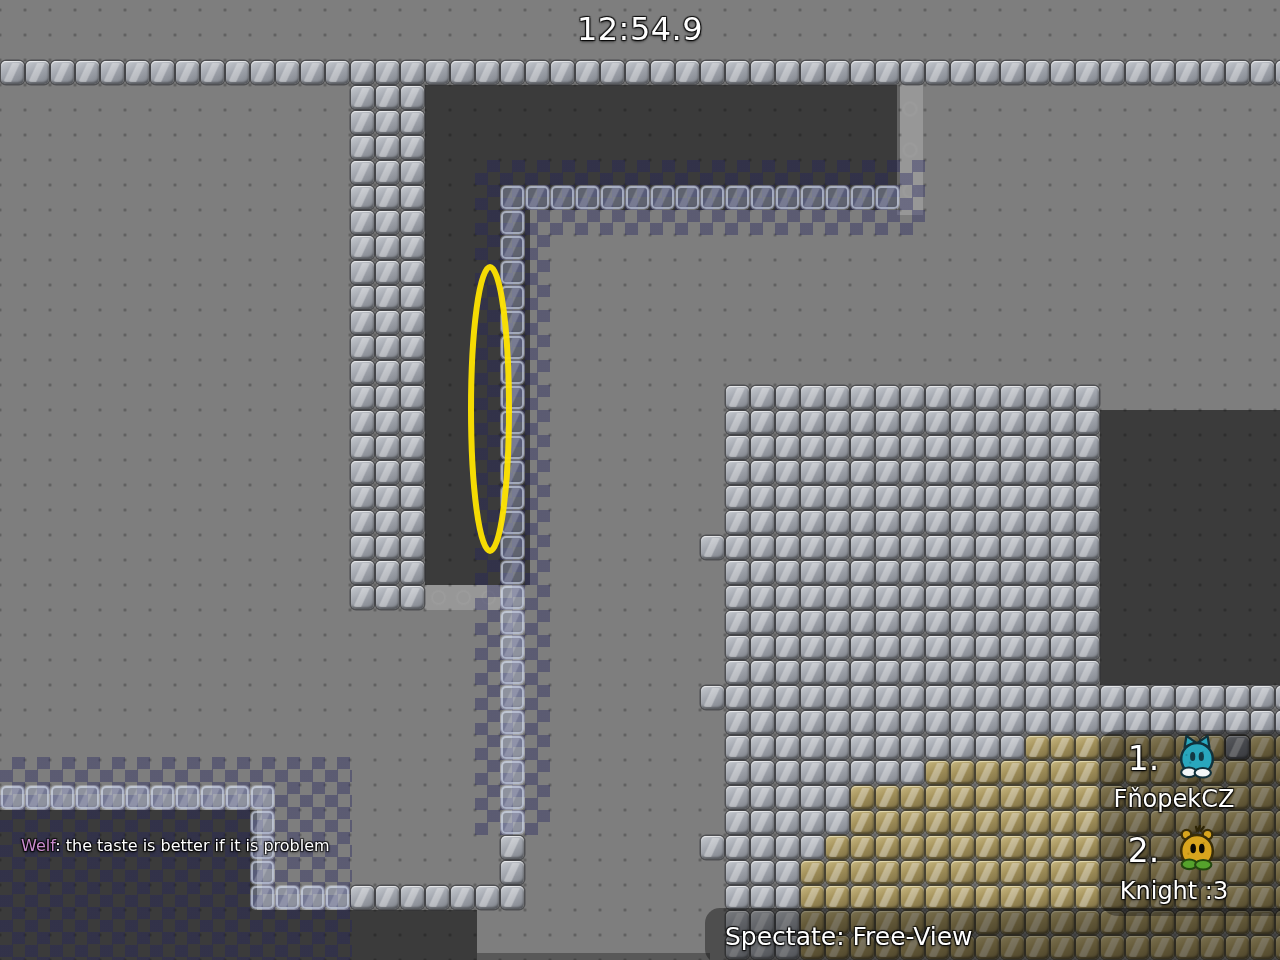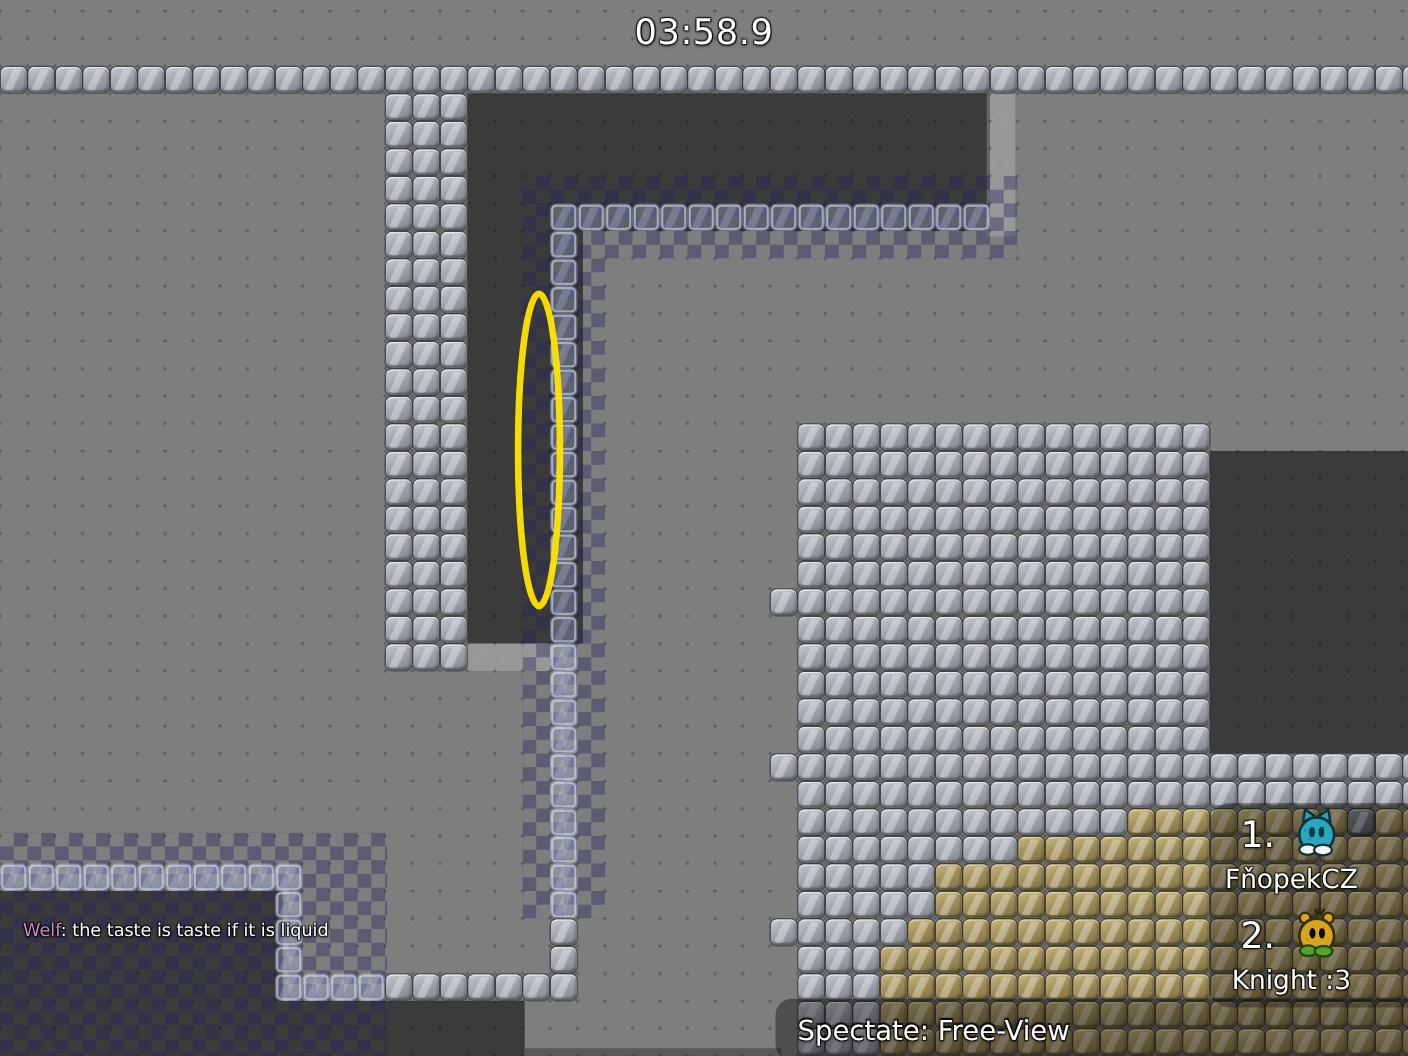--- a/index.html
+++ b/index.html
@@ -720,24 +720,24 @@
       <div class="tile tan" style="left: 1176px; top: 936px;"></div>
       <div class="tile tan" style="left: 1201px; top: 936px;"></div>
       <div class="tile tan" style="left: 1226px; top: 936px;"></div>
       <div class="tile tan" style="left: 1251px; top: 936px;"></div>
       <div class="tile tan" style="left: 1276px; top: 936px;"></div>
       <div id="ellipse-layer" style="left: 462px; top: 258px; width: 56px; height: 302px;"><svg width="56" height="302">
   <ellipse cx="28" cy="151" rx="19" ry="142" fill="none" stroke="#ffe400" stroke-width="6" opacity="0.95"></ellipse>
 </svg></div>
     </div>
 
-  <div class="timer outlined">03:58.9</div>
+  <div class="timer outlined">12:54.9</div>
 
   <div class="chat">
-    <div class="chat-line outlined"><span class="chat-name">Welf</span><span class="chat-text">: the taste is taste if it is liquid</span></div>
+    <div class="chat-line outlined"><span class="chat-name">Welf</span><span class="chat-text">: the taste is better if it is problem</span></div>
   </div>
 
   <div class="sb-bg">
     <div class="sb-entry first">
       <div class="sb-top">
         <span class="sb-rank outlined">1.</span>
         <span>
           <svg width="46" height="46" viewBox="0 0 48 48">
             <path d="M11 15 L13 3 L23 10 Z" fill="#29a7bd" stroke="#11313b" stroke-width="2.4" stroke-linejoin="round"></path>
             <path d="M37 15 L35 3 L25 10 Z" fill="#29a7bd" stroke="#11313b" stroke-width="2.4" stroke-linejoin="round"></path>

